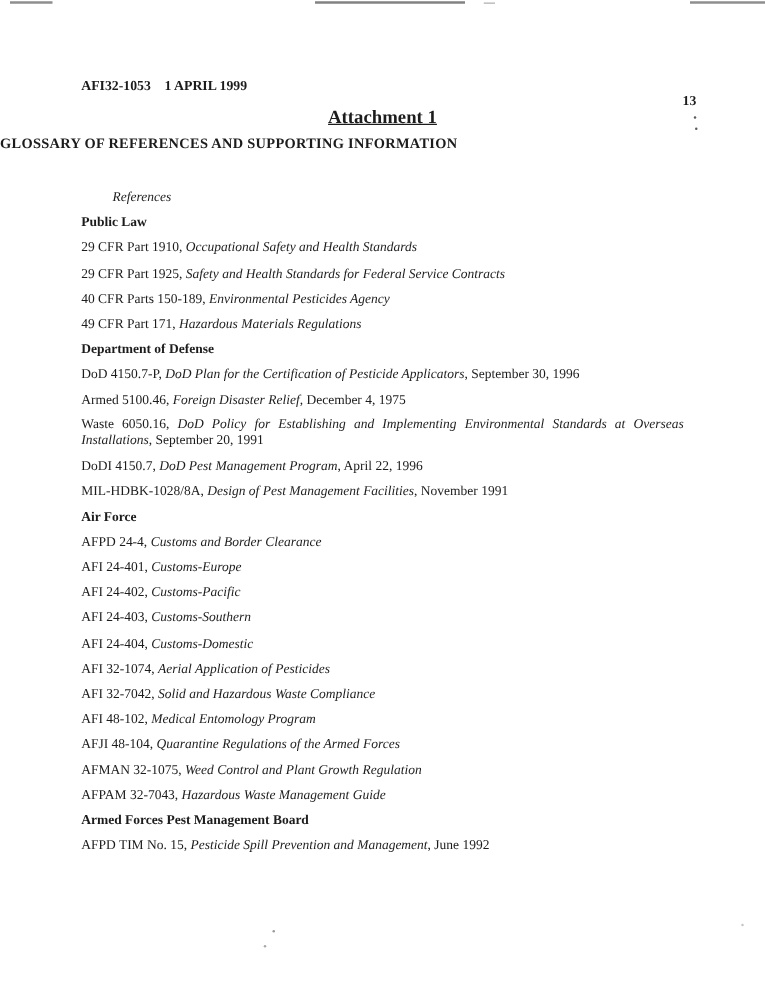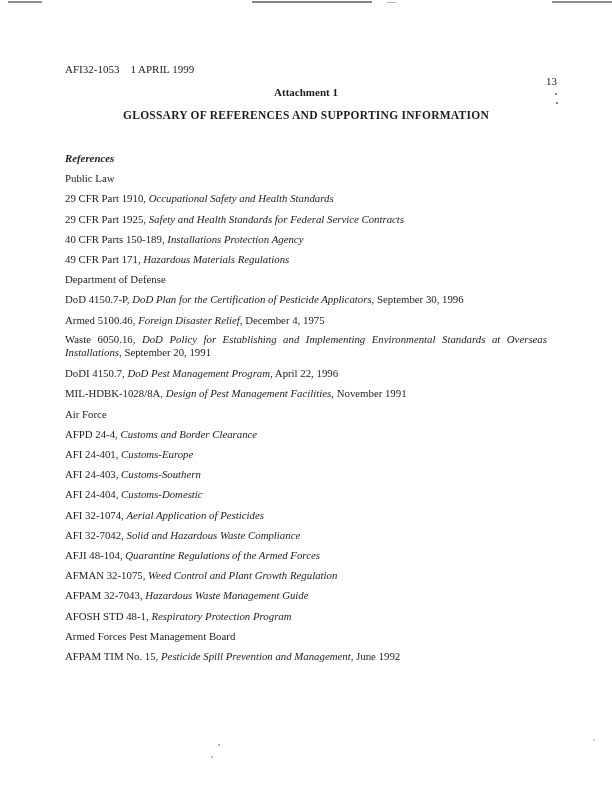--- a/index.html
+++ b/index.html
@@ -15,36 +15,36 @@
 
   
   .artifact { position: absolute; pointer-events: none; }
   .streak { height: 2px; top: 1px; }
   .speck  { width: 2px; height: 2px; border-radius: 1px; }
 
   
   .header-row {
     position: absolute;
     top: 63px; left: 65px; right: 50px;
-    font-size: 11px; font-weight: normal;
+    font-size: 11px; font-weight: bold;
     white-space: nowrap;
   }
   .header-date { margin-left: 11px; }
   .page-num { position: absolute; right: 5px; top: 12px; }
 
   .attachment-label {
     position: absolute;
     top: 86px; left: 0; width: 612px;
     text-align: center;
-    font-size: 11px; font-weight: bold;
+    font-size: 15px; font-weight: bold; text-decoration: underline;
   }
   .doc-title {
     position: absolute;
     top: 109px; left: 0; width: 612px;
-    text-align: center;
+    text-align: left;
     font-size: 11.5px; font-weight: bold;
     letter-spacing: 0.25px;
   }
 
   
   .refs {
     position: absolute;
     top: 148px; left: 65px;
     width: 482px;
     font-size: 10.8px;
@@ -55,22 +55,22 @@
     white-space: nowrap;
   }
   .line.wrap {
     box-sizing: border-box;
     height: 33.6px;
     line-height: 13.4px;
     padding-top: 3.4px;
     white-space: normal;
     text-align: justify;
   }
-  .h-italic { font-style: italic; font-weight: bold; }
-  .h-bold   { font-weight: normal; }
+  .h-italic { font-style: italic; font-weight: normal; margin-left: 25px; }
+  .h-bold   { font-weight: bold; }
   .it       { font-style: italic; }
 </style>
 </head>
 <body>
 
 <div class="page">
 
   <div class="artifact streak" style="left:8px; width:34px; background:#8e8e8e;"></div>
   <div class="artifact streak" style="left:252px; width:120px; background:#838383;"></div>
   <div class="artifact streak" style="left:387px; width:9px; top:2px; height:1px; background:#b0b0b0;"></div>
@@ -89,36 +89,37 @@
   </div>
 
   <div class="attachment-label">Attachment 1</div>
   <div class="doc-title">GLOSSARY OF REFERENCES AND SUPPORTING INFORMATION</div>
 
   <div class="refs" id="refs">
       <div class="line h-italic">References</div>
       <div class="line h-bold">Public Law</div>
       <div class="line"><span>29 CFR Part 1910, </span><span class="it">Occupational Safety and Health Standards</span><span></span></div>
       <div class="line"><span>29 CFR Part 1925, </span><span class="it">Safety and Health Standards for Federal Service Contracts</span><span></span></div>
-      <div class="line"><span>40 CFR Parts 150-189, </span><span class="it">Installations Protection Agency</span><span></span></div>
+      <div class="line"><span>40 CFR Parts 150-189, </span><span class="it">Environmental Pesticides Agency</span><span></span></div>
       <div class="line"><span>49 CFR Part 171, </span><span class="it">Hazardous Materials Regulations</span><span></span></div>
       <div class="line h-bold">Department of Defense</div>
       <div class="line"><span>DoD 4150.7-P, </span><span class="it">DoD Plan for the Certification of Pesticide Applicators</span><span>, September 30, 1996</span></div>
       <div class="line"><span>Armed 5100.46, </span><span class="it">Foreign Disaster Relief,</span><span> December 4, 1975</span></div>
       <div class="line wrap"><span>Waste 6050.16, </span><span class="it">DoD Policy for Establishing and Implementing Environmental Standards at Overseas Installations</span><span>, September 20, 1991</span></div>
       <div class="line"><span>DoDI 4150.7, </span><span class="it">DoD Pest Management Program</span><span>, April 22, 1996</span></div>
       <div class="line"><span>MIL-HDBK-1028/8A, </span><span class="it">Design of Pest Management Facilities</span><span>, November 1991</span></div>
       <div class="line h-bold">Air Force</div>
       <div class="line"><span>AFPD 24-4, </span><span class="it">Customs and Border Clearance</span><span></span></div>
       <div class="line"><span>AFI 24-401, </span><span class="it">Customs-Europe</span><span></span></div>
+      <div class="line"><span>AFI 24-402, </span><span class="it">Customs-Pacific</span><span></span></div>
       <div class="line"><span>AFI 24-403, </span><span class="it">Customs-Southern</span><span></span></div>
       <div class="line"><span>AFI 24-404, </span><span class="it">Customs-Domestic</span><span></span></div>
       <div class="line"><span>AFI 32-1074, </span><span class="it">Aerial Application of Pesticides</span><span></span></div>
       <div class="line"><span>AFI 32-7042, </span><span class="it">Solid and Hazardous Waste Compliance</span><span></span></div>
+      <div class="line"><span>AFI 48-102, </span><span class="it">Medical Entomology Program</span><span></span></div>
       <div class="line"><span>AFJI 48-104, </span><span class="it">Quarantine Regulations of the Armed Forces</span><span></span></div>
       <div class="line"><span>AFMAN 32-1075, </span><span class="it">Weed Control and Plant Growth Regulation</span><span></span></div>
       <div class="line"><span>AFPAM 32-7043, </span><span class="it">Hazardous Waste Management Guide</span><span></span></div>
-      <div class="line"><span>AFOSH STD 48-1, </span><span class="it">Respiratory Protection Program</span><span></span></div>
       <div class="line h-bold">Armed Forces Pest Management Board</div>
-      <div class="line"><span>AFPAM TIM No. 15, </span><span class="it">Pesticide Spill Prevention and Management</span><span>, June 1992</span></div>
+      <div class="line"><span>AFPD TIM No. 15, </span><span class="it">Pesticide Spill Prevention and Management</span><span>, June 1992</span></div>
     </div>
 
 </div>
 
 </body></html>

